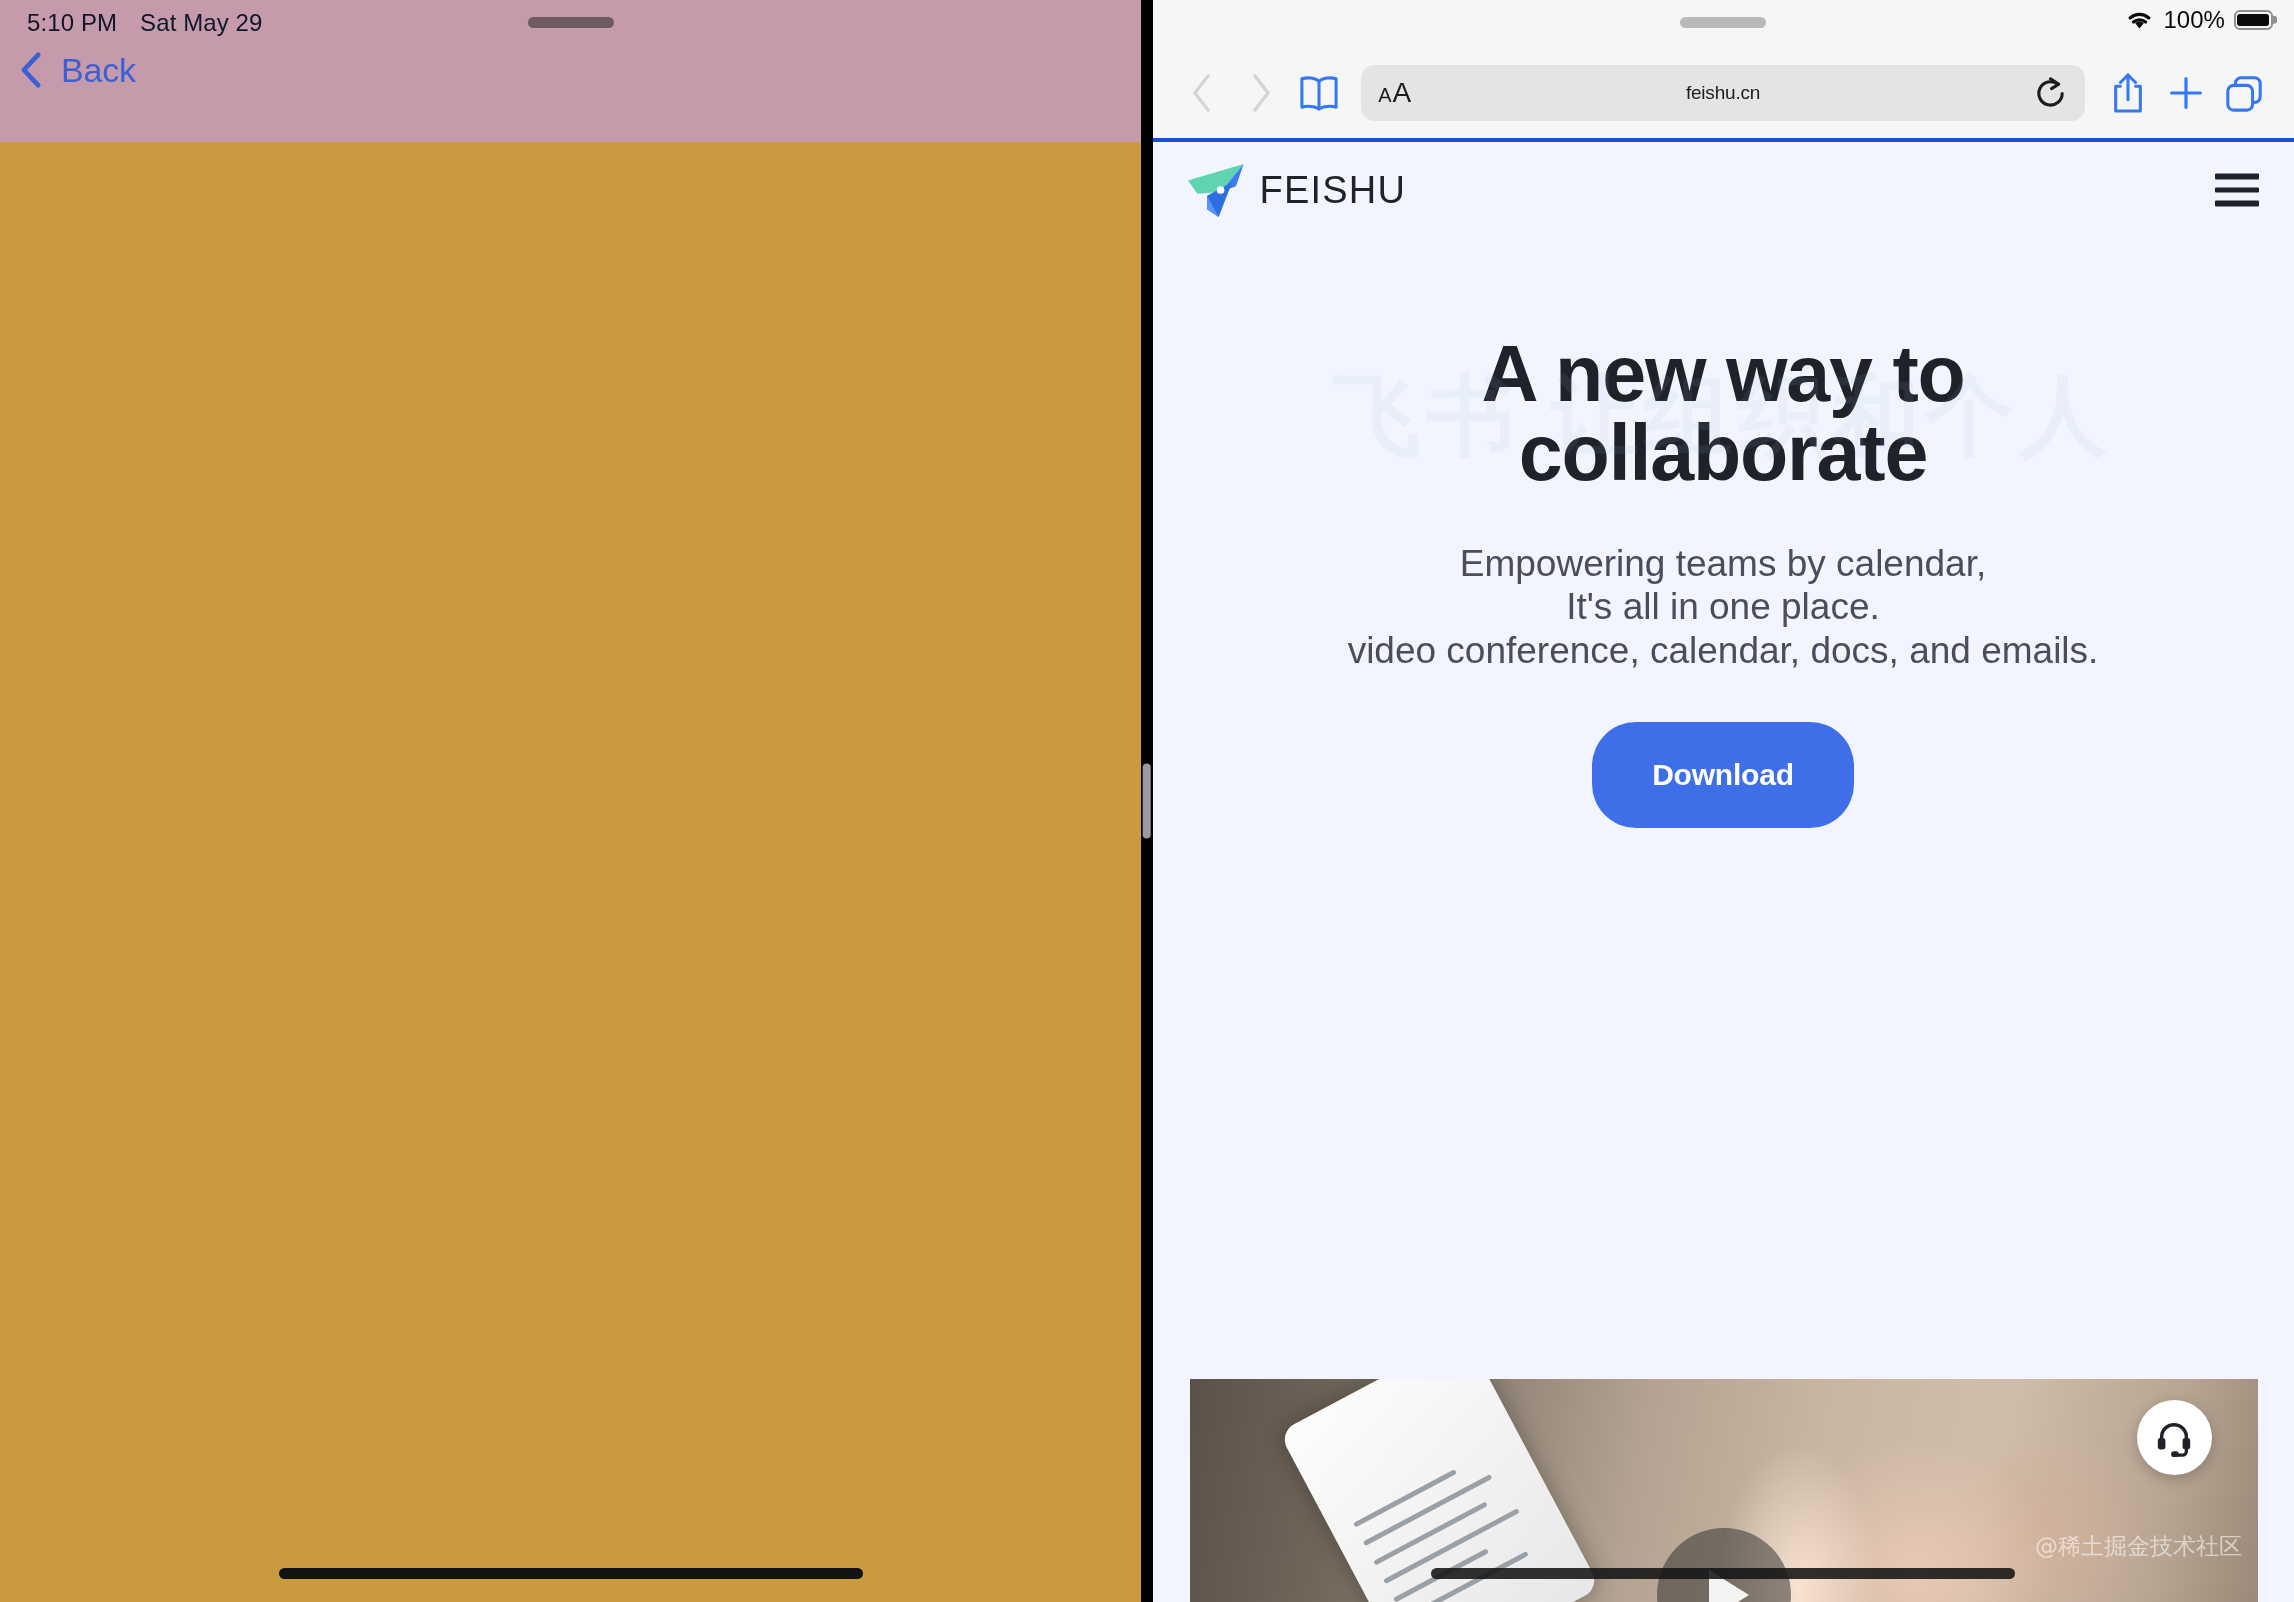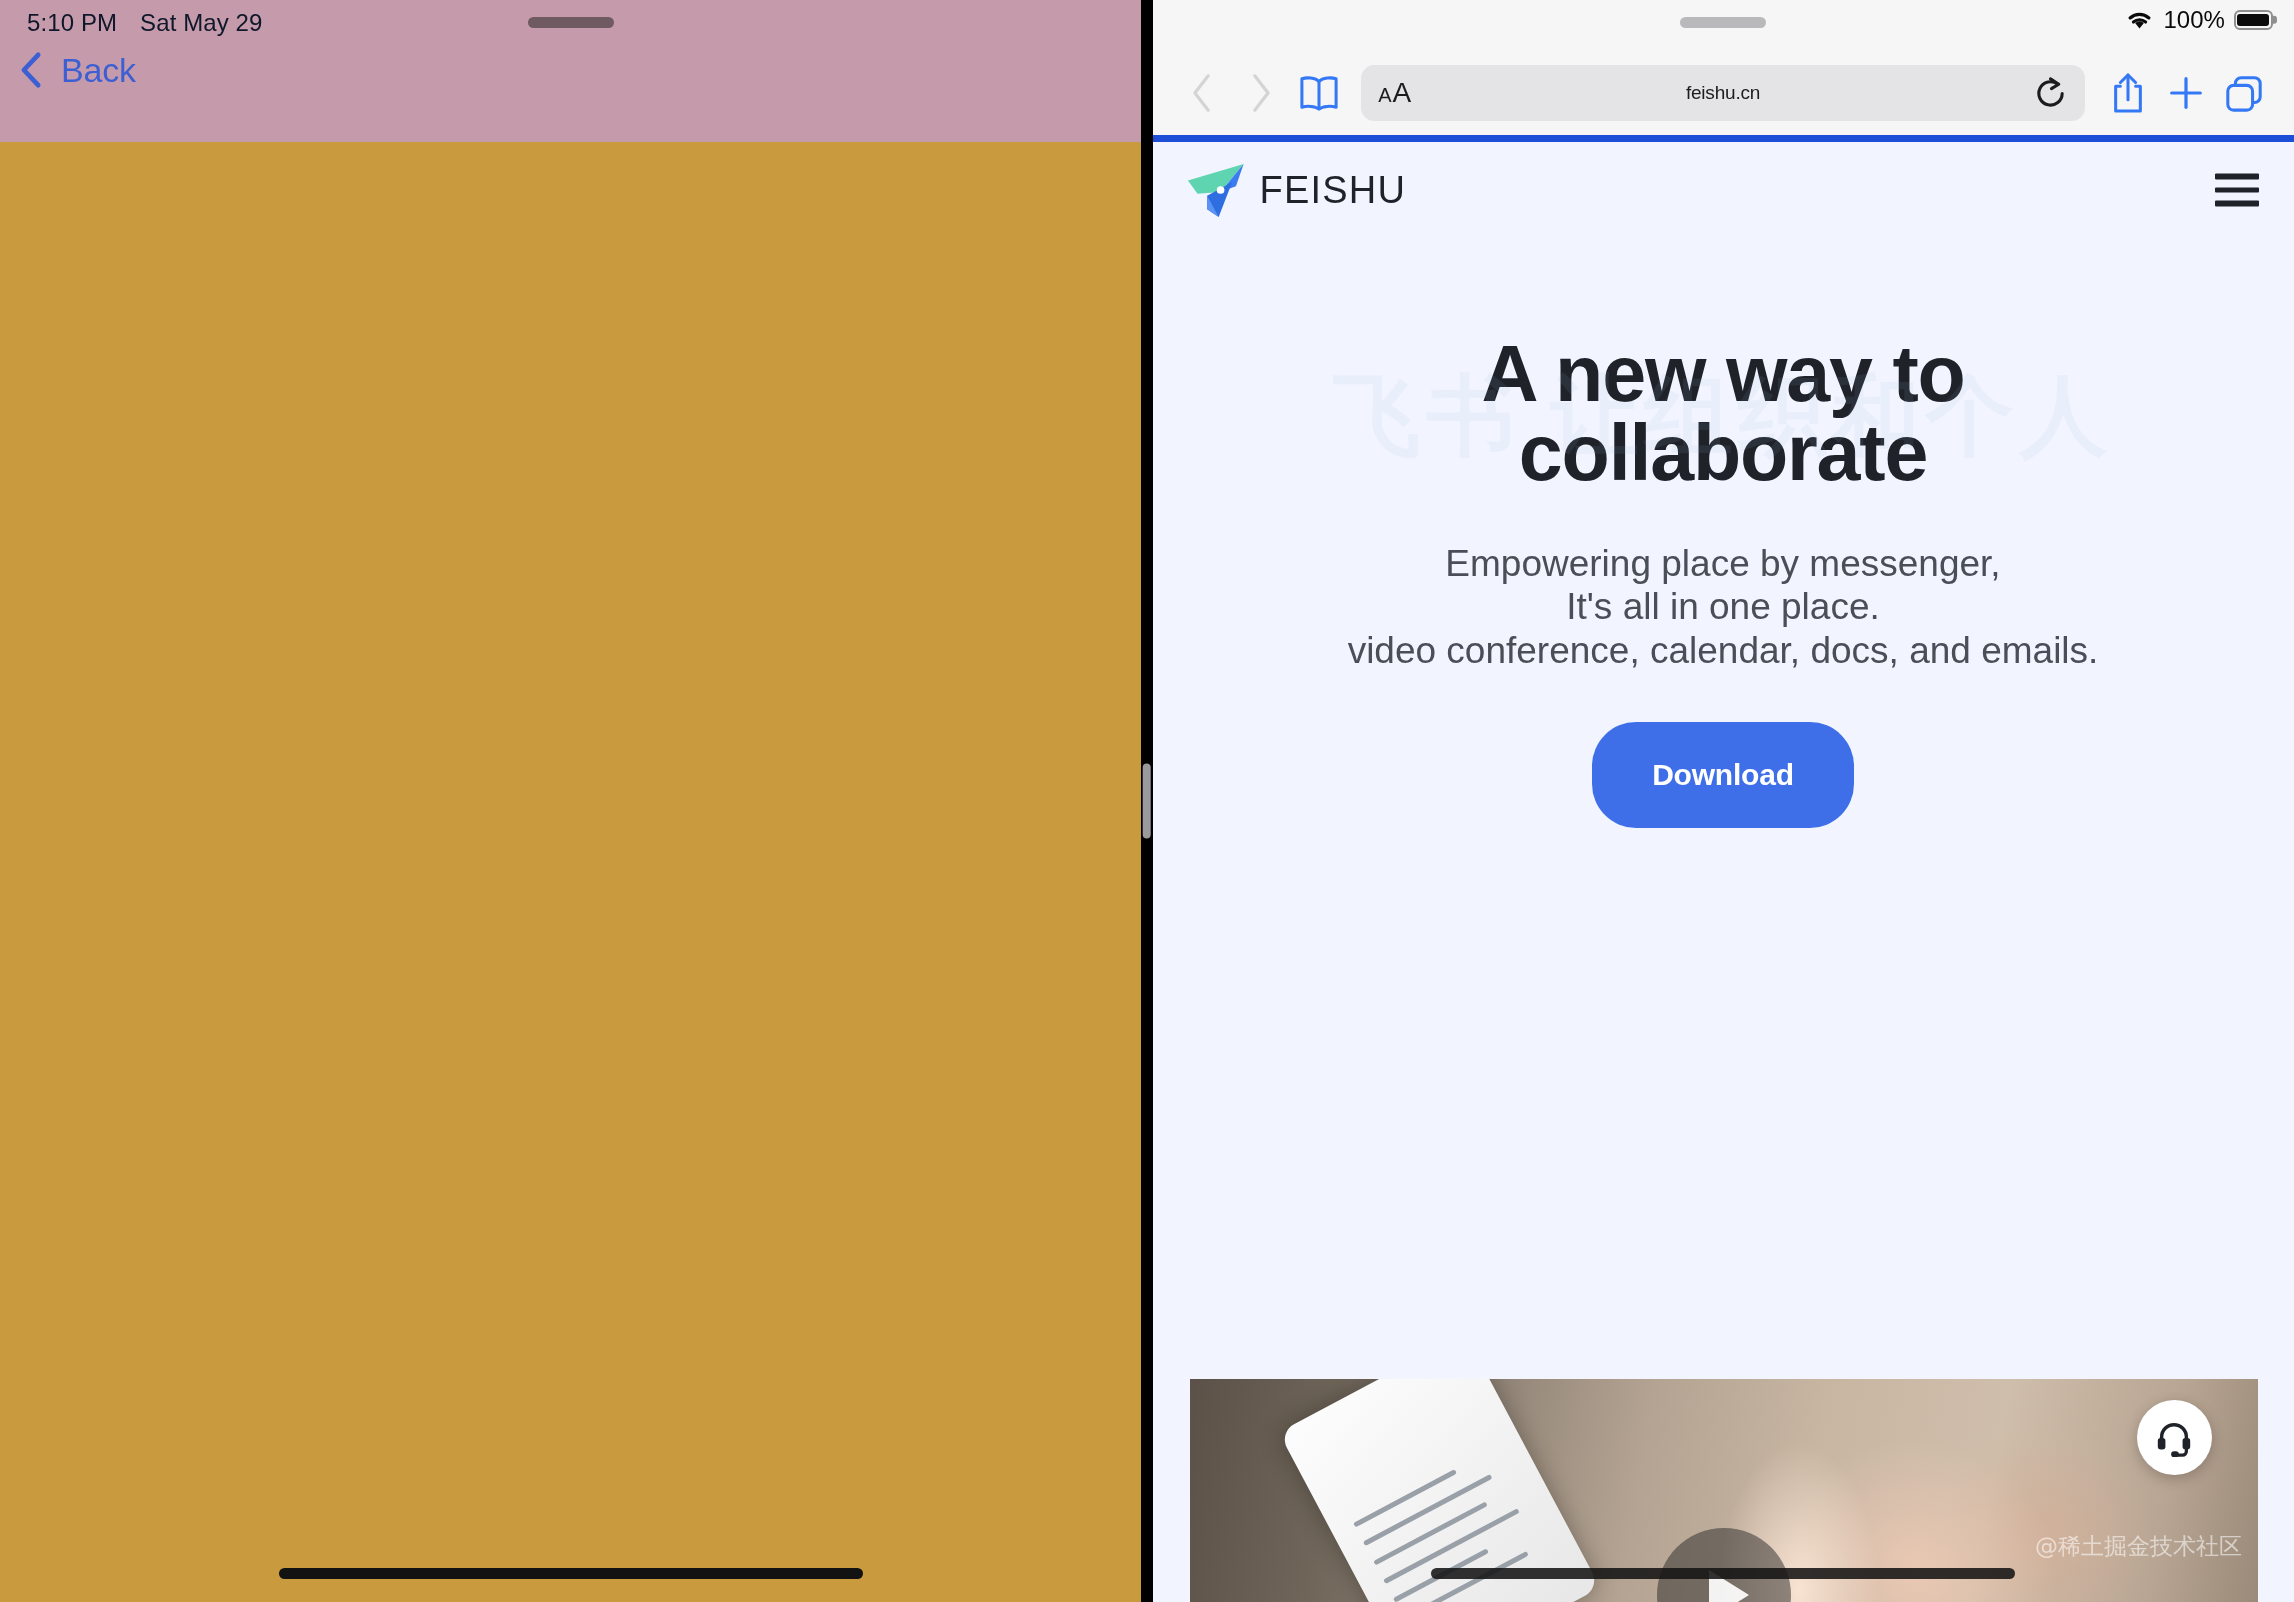--- a/index.html
+++ b/index.html
@@ -80,21 +80,21 @@
   #right-pane {
     position:relative;
     width:1141px; height:1602px;
     background:#fff;
     overflow:hidden;
   }
   #safari-chrome {
     position:relative;
     width:1141px; height:142px;
     background:#f6f6f7;
-    border-bottom:7px solid #1d4ed8;
+    border-bottom:4px solid #1d4ed8;
   }
   #right-statusbar {
     position:absolute; top:0; left:0; right:0; height:44px;
   }
   #right-drag-handle {
     position:absolute; top:17.3px; left:50%;
     transform:translateX(-50%);
     width:86px; height:10.6px;
     border-radius:5.8px; background:#b9b9bc;
   }
@@ -429,21 +429,21 @@
 
       <div id="hero">
         <div id="ghost-text">飞书 让组织和个人</div>
 
         <h1 id="hero-title">
           <span class="ln">A new way to</span>
           <span class="ln">collaborate</span>
         </h1>
 
         <p id="hero-sub">
-          <span class="ln">Empowering place by messenger,</span>
+          <span class="ln">Empowering teams by calendar,</span>
           <span class="ln">It's all in one place.</span>
           <span class="ln">video conference, calendar, docs, and emails.</span>
         </p>
 
         <button id="download-btn">Download</button>
       </div>
 
       <div id="video-card">
         <div id="video-img" title="hand holding a smartphone showing the Feishu app">
           <div id="video-phone">

